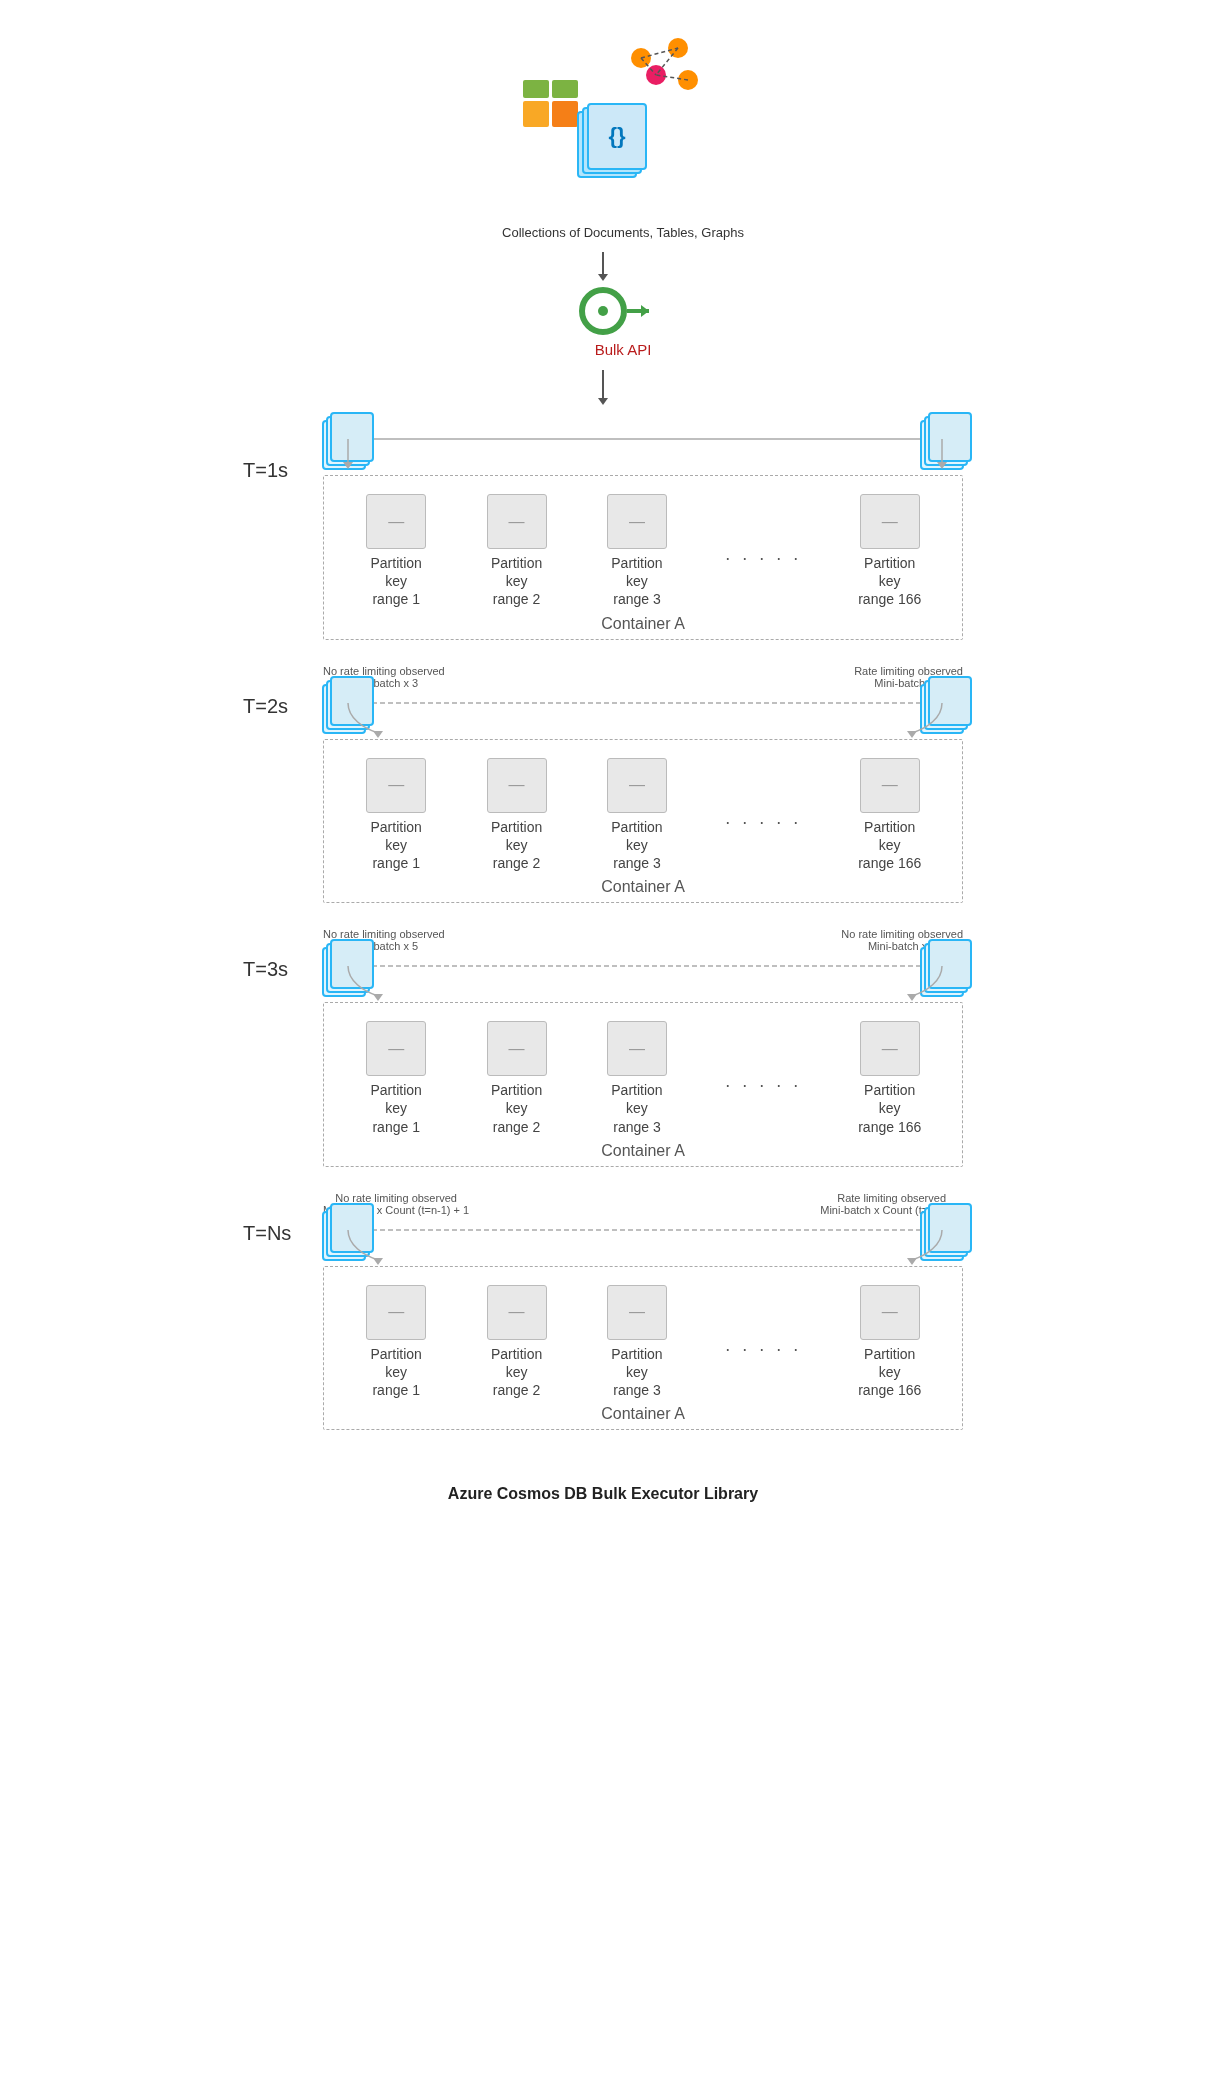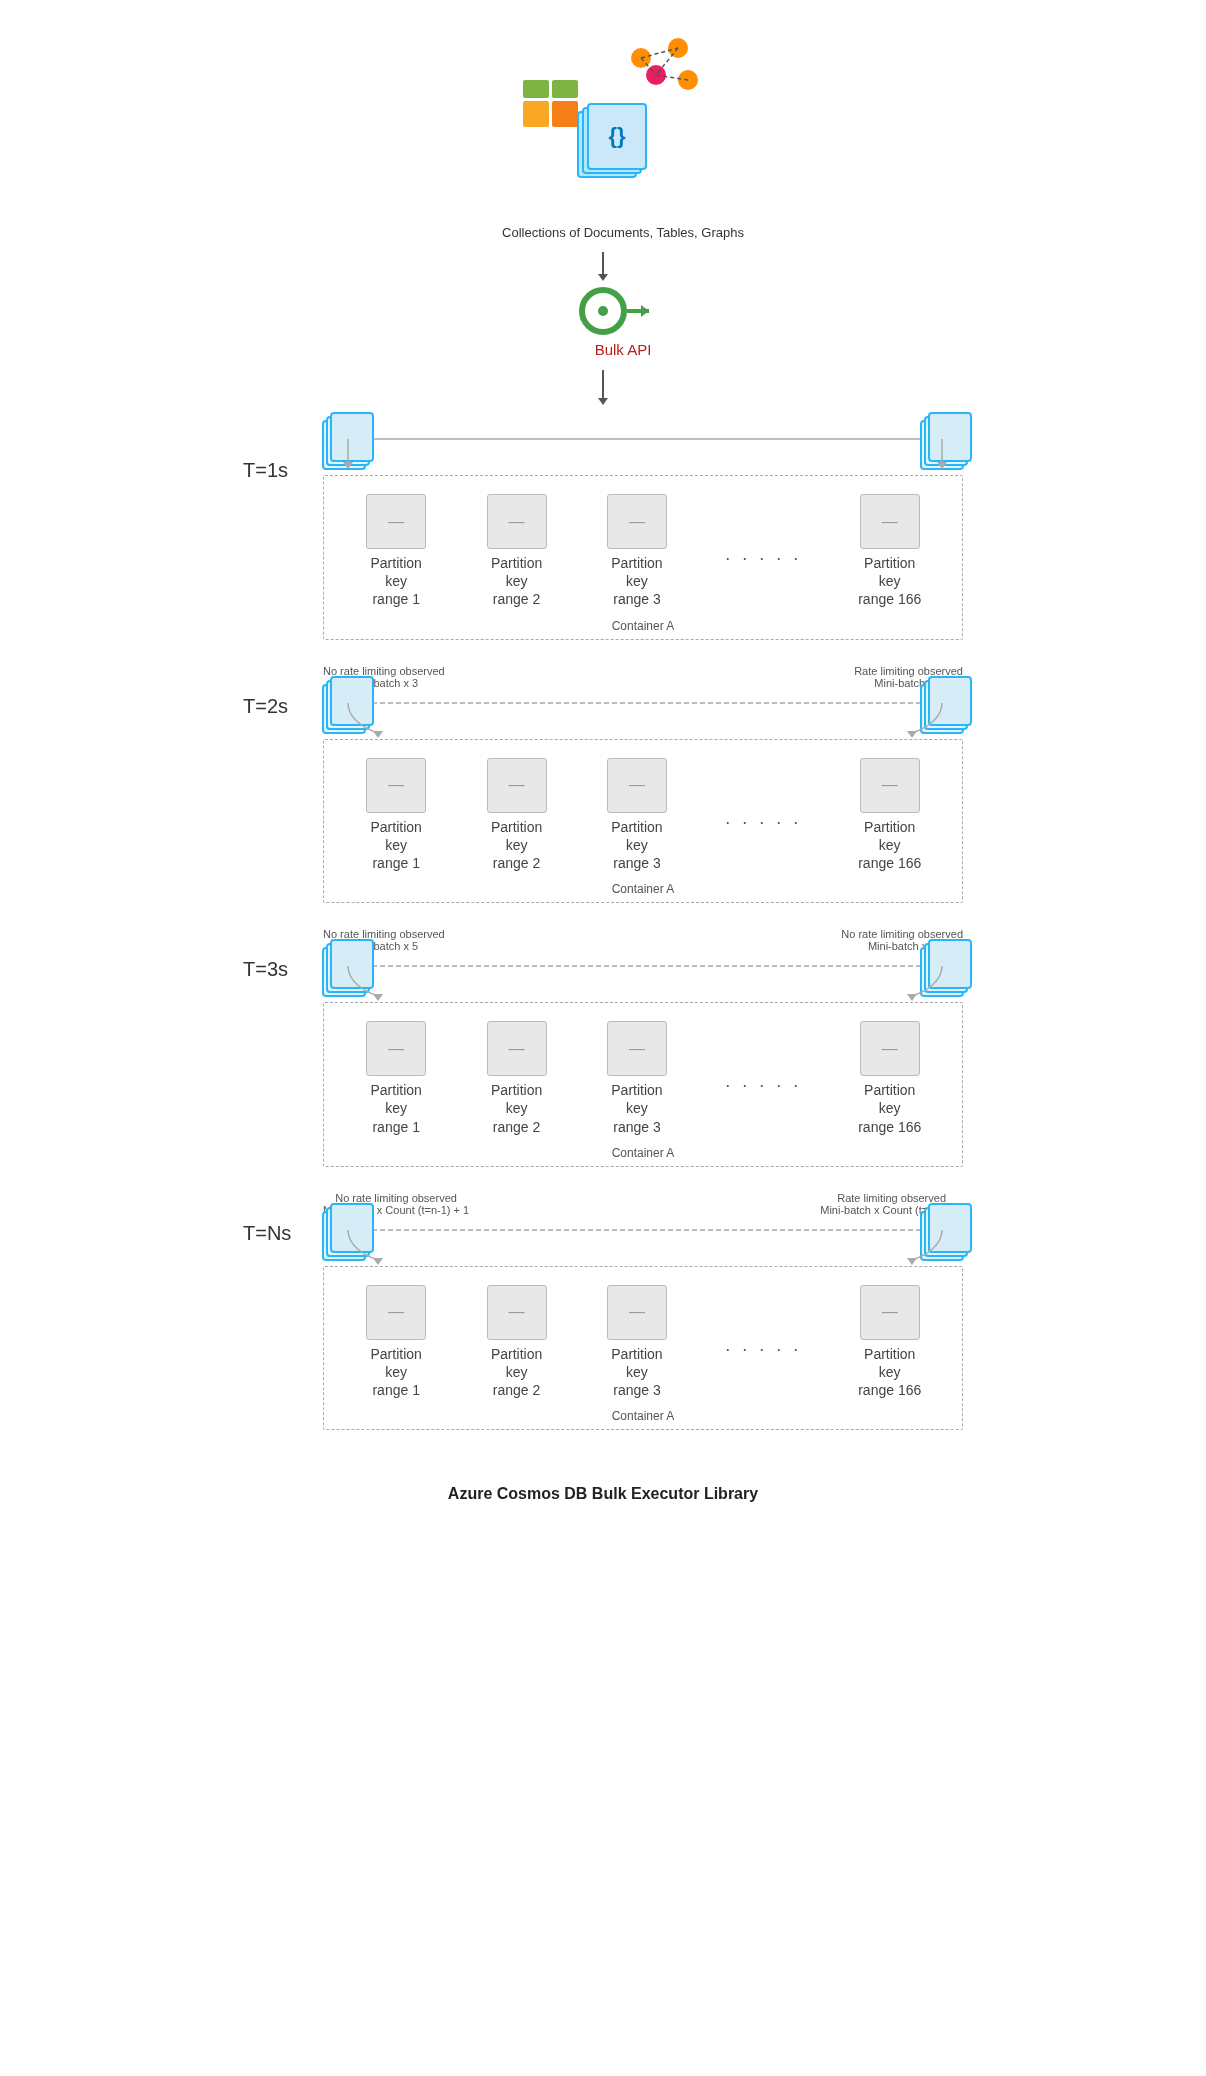--- a/index.html
+++ b/index.html
@@ -69,21 +69,21 @@
       border-radius: 2px;
       padding: 18px 12px 30px 12px;
       position: relative;
     }
 
     .container-label {
       position: absolute;
       bottom: 6px;
       left: 50%;
       transform: translateX(-50%);
-      font-size: 12px;
+      font-size: 16px;
       color: #555;
       white-space: nowrap;
     }
 
     
     .partitions-row {
       display: flex;
       align-items: center;
       justify-content: space-around;
       width: 100%;

